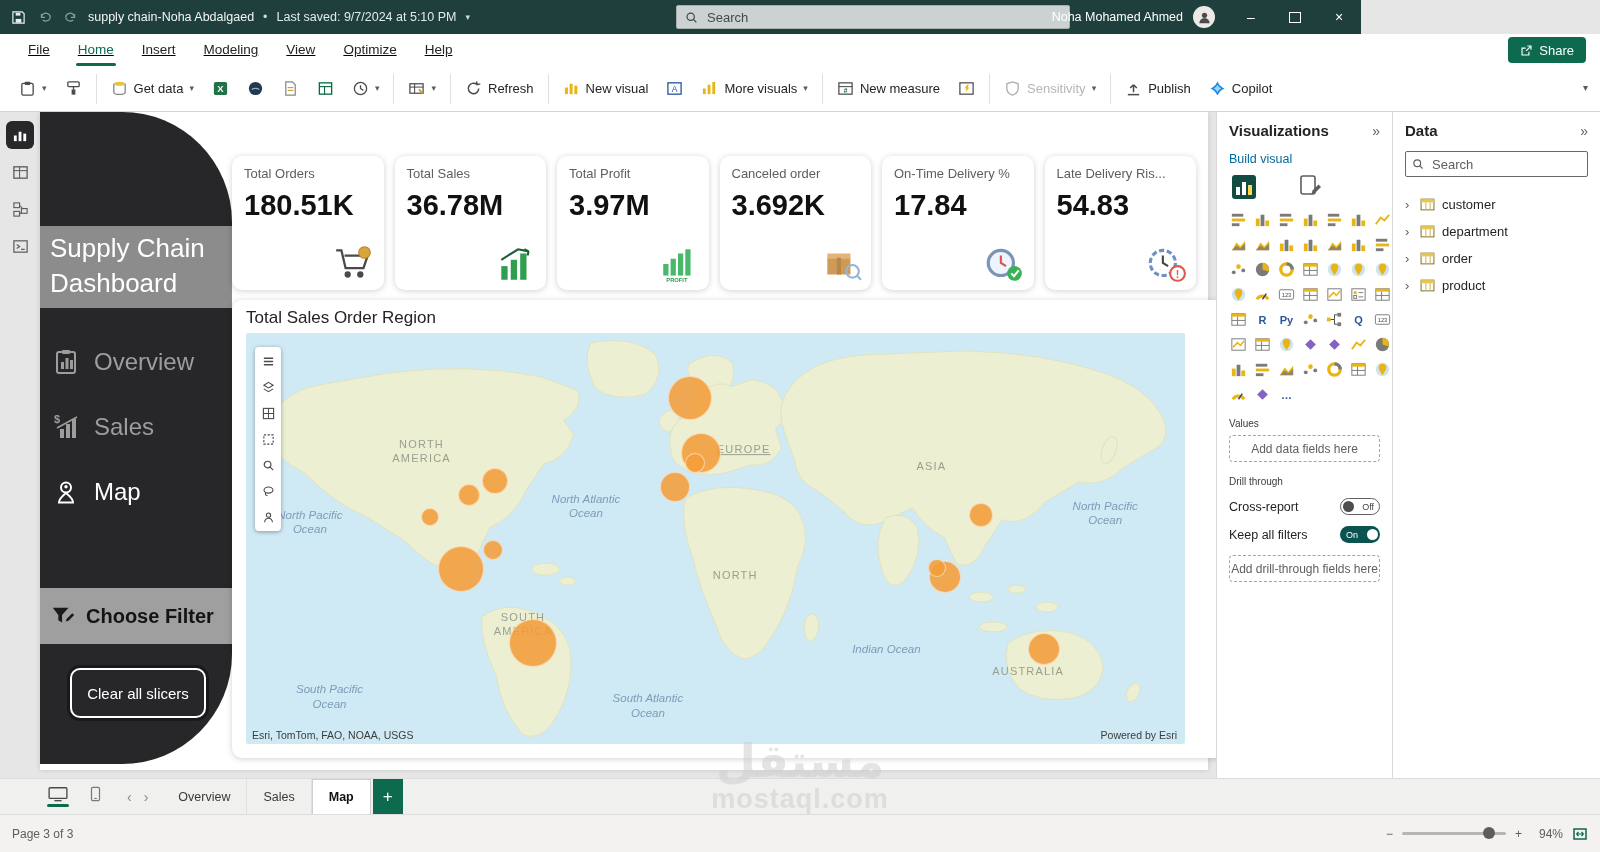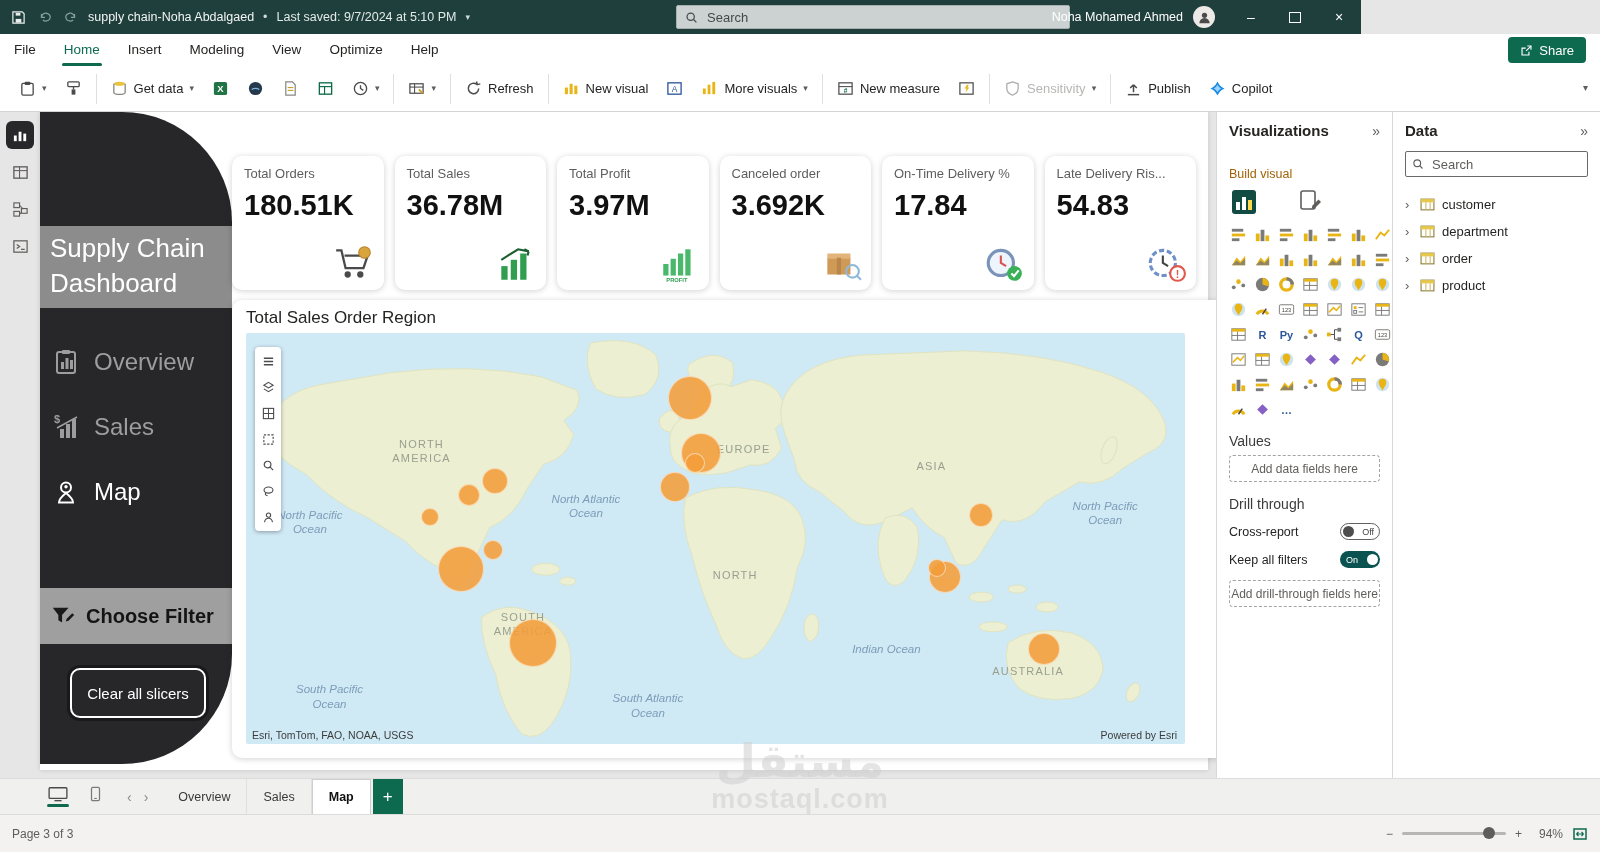--- a/index.html
+++ b/index.html
@@ -18,21 +18,21 @@
   .tb-search{position:absolute;left:676px;top:5px;width:394px;height:24px;background:#ccd2d2;border:1px solid #a7b0af;border-radius:2px;display:flex;align-items:center;gap:7px;padding:0 8px;box-sizing:border-box;}
   .tb-search input{flex:1;background:transparent;border:none;outline:none;font-size:13px;color:#222;font-family:inherit;}
   .tb-search input::placeholder{color:#414a49;opacity:1;}
   .tb-right{position:absolute;right:0;top:0;height:34px;display:flex;align-items:center;}
   .tb-user{font-size:12.5px;color:#fff;margin-right:10px;}
   .avatar{width:22px;height:22px;border-radius:50%;background:#ece9e6;display:flex;align-items:center;justify-content:center;margin-right:14px;}
   .winbtn{width:44px;height:34px;display:flex;align-items:center;justify-content:center;color:#fff;font-size:14px;}
   .maxbox{width:10px;height:9px;border:1px solid #fff;display:inline-block;}
 
   
-  .menubar{position:absolute;left:0;top:34px;width:1600px;height:32px;background:#fff;display:flex;align-items:center;box-sizing:border-box;z-index:39;}
+  .menubar{position:absolute;left:0;top:34px;width:1600px;height:32px;background:#fff;display:flex;align-items:center;padding-left:14px;box-sizing:border-box;z-index:39;text-decoration:underline;}
   .mitem{padding:0 14px;font-size:13.5px;color:#252423;height:32px;line-height:32px;position:relative;cursor:default;}
   .mitem.active{color:#0c6a52;}
   .mitem.active::after{content:"";position:absolute;left:12px;right:12px;bottom:0;height:3px;background:#0d6a4f;border-radius:2px;}
   .share-btn{position:absolute;right:14px;top:3px;height:26px;background:#0d6a4f;color:#fff;border-radius:4px;display:flex;align-items:center;gap:6px;padding:0 12px;font-size:13px;}
 
   
   .ribbon{position:absolute;left:0;top:66px;width:1600px;height:46px;background:#fff;border-bottom:1px solid #d6d4d2;display:flex;align-items:center;padding-left:10px;box-sizing:border-box;z-index:38;}
   .rbtn{display:flex;align-items:center;gap:6px;padding:0 9px;height:36px;font-size:13px;color:#252423;border-radius:3px;}
   .rbtn .caret{color:#5f5d5b;}
   .rbtn.disabled{color:#b8b6b4;justify-content:space-between;}
@@ -77,27 +77,27 @@
   .map-toolbar{position:absolute;left:9px;top:14px;width:26px;background:#fff;border-radius:4px;box-shadow:0 1px 4px rgba(0,0,0,.35);display:flex;flex-direction:column;align-items:center;padding:6px 0;gap:10px;}
   .mt-btn{width:16px;height:16px;display:flex;align-items:center;justify-content:center;}
   .map-attrib{position:absolute;left:6px;bottom:3px;font-size:10.5px;color:#3c3c3c;}
   .map-powered{position:absolute;right:8px;bottom:3px;font-size:10.5px;color:#3c3c3c;}
 
   
   .viz-panel{position:absolute;left:1216px;top:112px;width:176px;height:666px;background:#fff;border-left:1px solid #d8d8d8;box-sizing:border-box;padding:10px 12px;}
   .panel-head{display:flex;justify-content:space-between;align-items:center;}
   .panel-title{font-size:15px;font-weight:bold;color:#252423;}
   .collapse{color:#5f5d5b;font-size:14px;}
-  .build-label{font-size:12.5px;color:#a16207;margin-top:28px;}
+  .build-label{font-size:12.5px;color:#0369a1;margin-top:13px;}
   .build-icons{display:flex;gap:40px;margin:8px 0 2px 2px;}
   .gallery{display:grid;grid-template-columns:repeat(7,1fr);gap:6px 5px;margin-top:10px;}
   .vicon{width:19px;height:19px;display:flex;align-items:center;justify-content:center;}
   .vicon svg{width:19px;height:19px;}
   .vtxt{font-size:11px;font-weight:bold;color:#2b579a;}
-  .sec-label{font-size:14px;color:#3b3b3b;margin-top:14px;}
+  .sec-label{font-size:10px;color:#3b3b3b;margin-top:14px;}
   .well{margin-top:6px;height:25px;border:1px dashed #a6a4a2;border-radius:4px;display:flex;align-items:center;justify-content:center;font-size:12px;color:#605e5c;}
   .tog-row{display:flex;justify-content:space-between;align-items:center;margin-top:11px;font-size:12.5px;color:#252423;}
   .toggle{width:40px;height:17px;border-radius:9px;position:relative;font-size:9px;box-sizing:border-box;}
   .toggle.off{border:1px solid #616161;background:#fff;color:#444;}
   .toggle.off .knob{position:absolute;left:2px;top:2px;width:11px;height:11px;border-radius:50%;background:#4e4e4e;}
   .toggle.off .tstate{position:absolute;right:5px;top:3px;}
   .toggle.on{background:#0b5351;color:#fff;}
   .toggle.on .knob{position:absolute;right:2px;top:3px;width:11px;height:11px;border-radius:50%;background:#fff;}
   .toggle.on .tstate{position:absolute;left:6px;top:4px;}
 
@@ -534,21 +534,21 @@
             <ellipse cx="736" cy="266" rx="12" ry="5"></ellipse>
             <ellipse cx="772" cy="258" rx="9" ry="4"></ellipse>
             <ellipse cx="802" cy="276" rx="11" ry="5"></ellipse>
             <ellipse cx="748" cy="296" rx="14" ry="5"></ellipse>
             <path d="M763,312 Q790,294 826,302 Q856,312 858,338 Q854,362 827,368 Q794,373 774,358 Q756,338 763,312 Z"></path>
             <ellipse cx="888" cy="362" rx="6" ry="10" transform="rotate(25 888 362)"></ellipse>
           </g>
         </svg>
         <div style="position:absolute;inset:0;">
             <div class="maplabel continent" style="left: 18.7%; top: 29%;">NORTH AMERICA</div>
-            <div class="maplabel continent" style="left: 53%; top: 28.5%;">EUROPE</div>
+            <div class="maplabel continent" style="left: 53%; top: 28.5%; text-decoration: underline;">EUROPE</div>
             <div class="maplabel continent" style="left: 73%; top: 32.6%;">ASIA</div>
             <div class="maplabel continent" style="left: 52.1%; top: 59.2%;">NORTH</div>
             <div class="maplabel continent" style="left: 29.5%; top: 71%;">SOUTH AMERICA</div>
             <div class="maplabel continent" style="left: 83.3%; top: 82.6%;">AUSTRALIA</div>
             <div class="maplabel ocean" style="left: 6.8%; top: 46%;">North Pacific Ocean</div>
             <div class="maplabel ocean" style="left: 36.2%; top: 42%;">North Atlantic Ocean</div>
             <div class="maplabel ocean" style="left: 91.5%; top: 43.7%;">North Pacific Ocean</div>
             <div class="maplabel ocean" style="left: 8.9%; top: 88.4%;">South Pacific Ocean</div>
             <div class="maplabel ocean" style="left: 42.8%; top: 90.6%;">South Atlantic Ocean</div>
             <div class="maplabel ocean" style="left: 68.2%; top: 76.8%;">Indian Ocean</div>

